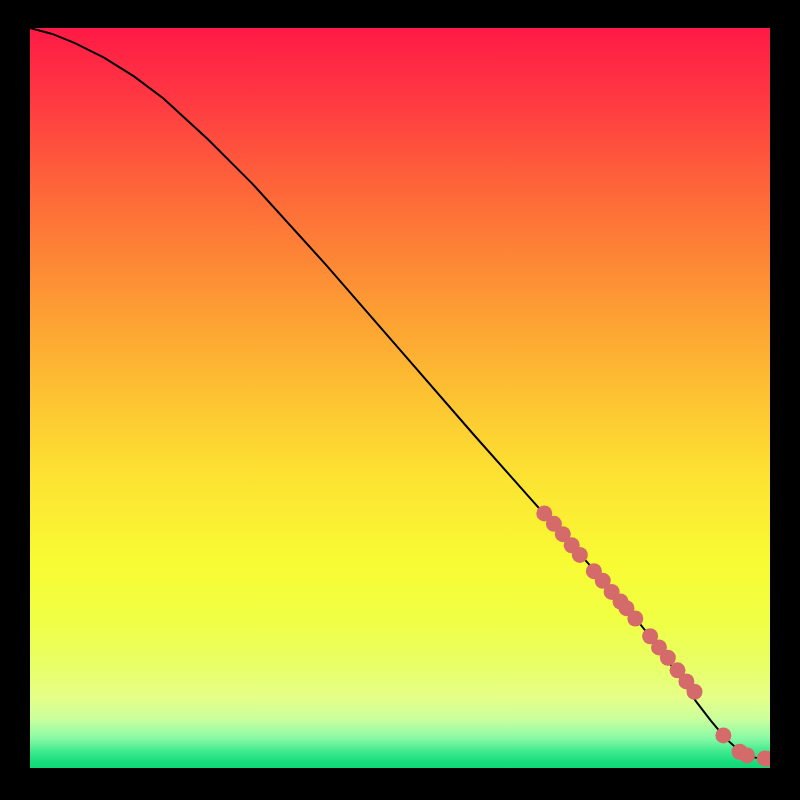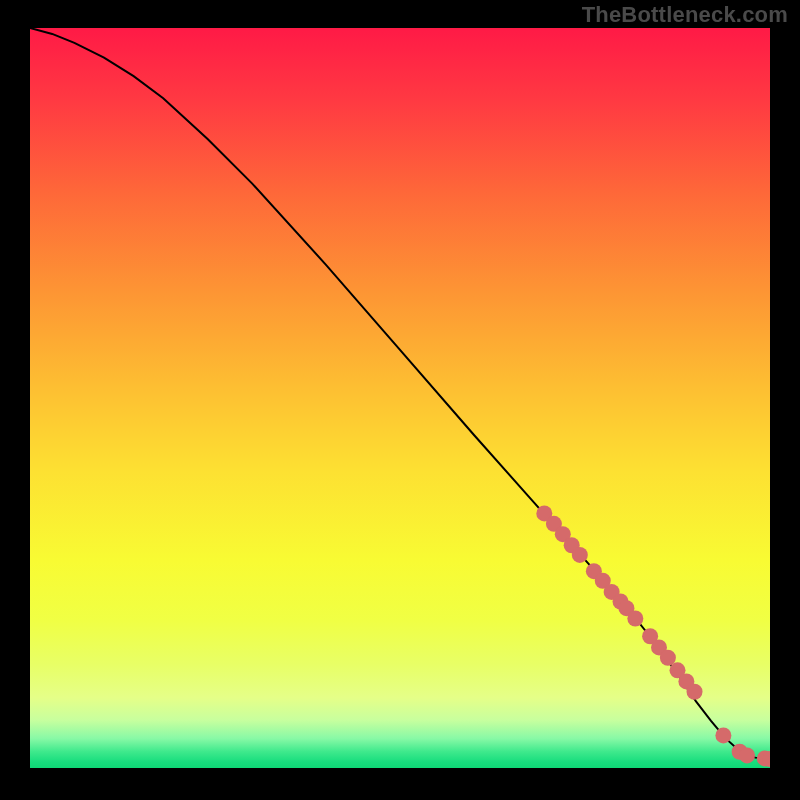--- a/index.html
+++ b/index.html
@@ -39,21 +39,20 @@
     stroke-width: 2;
   }
   .dot {
     fill: #d56a6a;
   }
 </style>
 </head>
 <body>
 
 <div class="frame">
-  <div class="watermark">TheBottleneck.com</div>
 
   <svg class="plot" viewBox="0 0 740 740" preserveAspectRatio="none">
     <defs>
       <linearGradient id="bg-grad" x1="0" y1="0" x2="0" y2="1">
           <stop offset="0.00%" stop-color="#ff1a46"></stop>
           <stop offset="10.00%" stop-color="#ff3a42"></stop>
           <stop offset="22.00%" stop-color="#fe6739"></stop>
           <stop offset="35.00%" stop-color="#fd9334"></stop>
           <stop offset="48.00%" stop-color="#fdbd32"></stop>
           <stop offset="60.00%" stop-color="#fde132"></stop>

